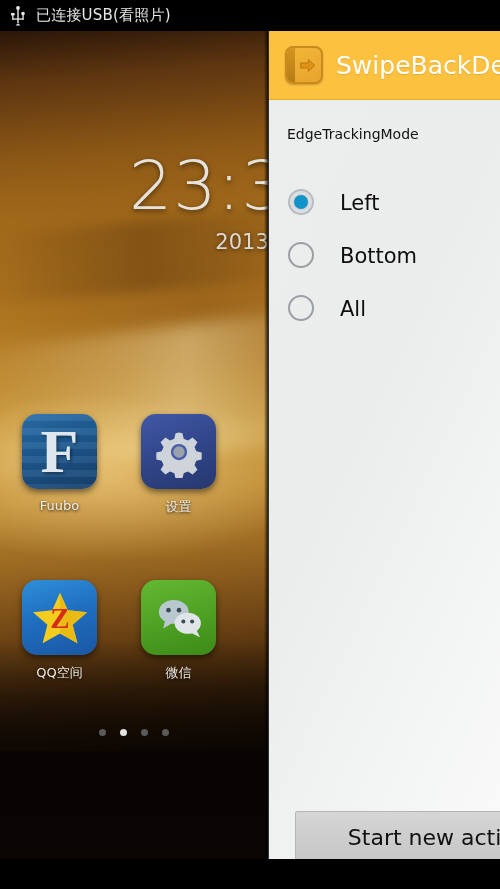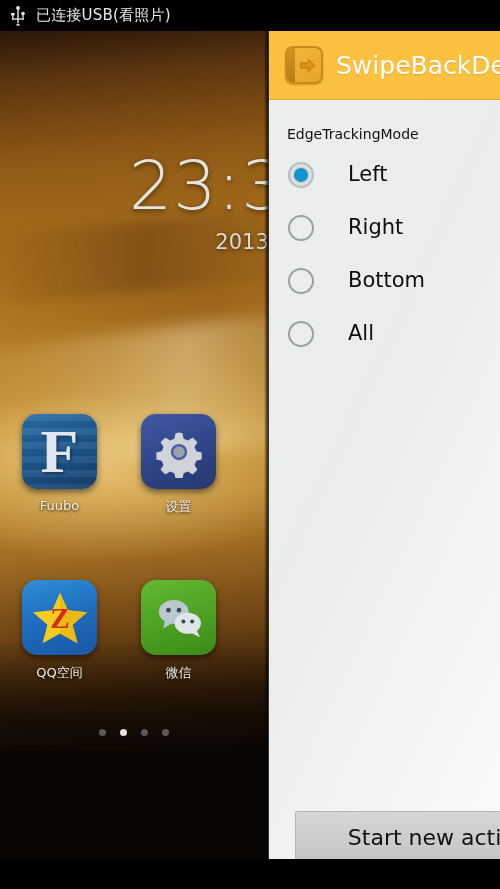--- a/index.html
+++ b/index.html
@@ -172,21 +172,21 @@
     position:absolute; left:4px; top:100px; width:232px; height:789px;
     background:linear-gradient(115deg,#eceded 0%,#ebecec 40%,#f3f4f4 72%,#fbfbfb 100%);
   }
   .section-label {
     position:absolute; left:19px; top:26px;
     font-size:14px; color:#111; white-space:nowrap;
     font-family:"DejaVu Sans", sans-serif;
   }
   .radio-group { position:absolute; left:20px; top:62px; width:212px; }
   .radio-row {
-    display:flex; align-items:flex-start; gap:34px; height:53px;
+    display:flex; align-items:flex-end; gap:26px; height:53px;
   }
   .radio {
     width:26px; height:26px; border-radius:50%; flex:none; position:relative;
     border:2px solid #9aa0a3; background:transparent;
   }
   .radio.checked {
     border-color:#b6bcc0; background:#dcdfe1;
   }
   .radio.checked::after {
     content:""; position:absolute; left:4px; top:4px; width:14px; height:14px;
@@ -325,24 +325,20 @@
     <div class="panel-body">
       <div class="section-label">EdgeTrackingMode</div>
 
       <div class="radio-group">
         <div class="radio-row">
           <span class="radio checked"></span>
           <span class="radio-label">Left</span>
         </div>
         <div class="radio-row">
           <span class="radio"></span>
-          <span class="radio-label">Right</span>
-        </div>
-        <div class="radio-row">
-          <span class="radio"></span>
           <span class="radio-label">Bottom</span>
         </div>
         <div class="radio-row">
           <span class="radio"></span>
           <span class="radio-label">All</span>
         </div>
       </div>
 
       <div class="start-button">Start new activity</div>
     </div>

